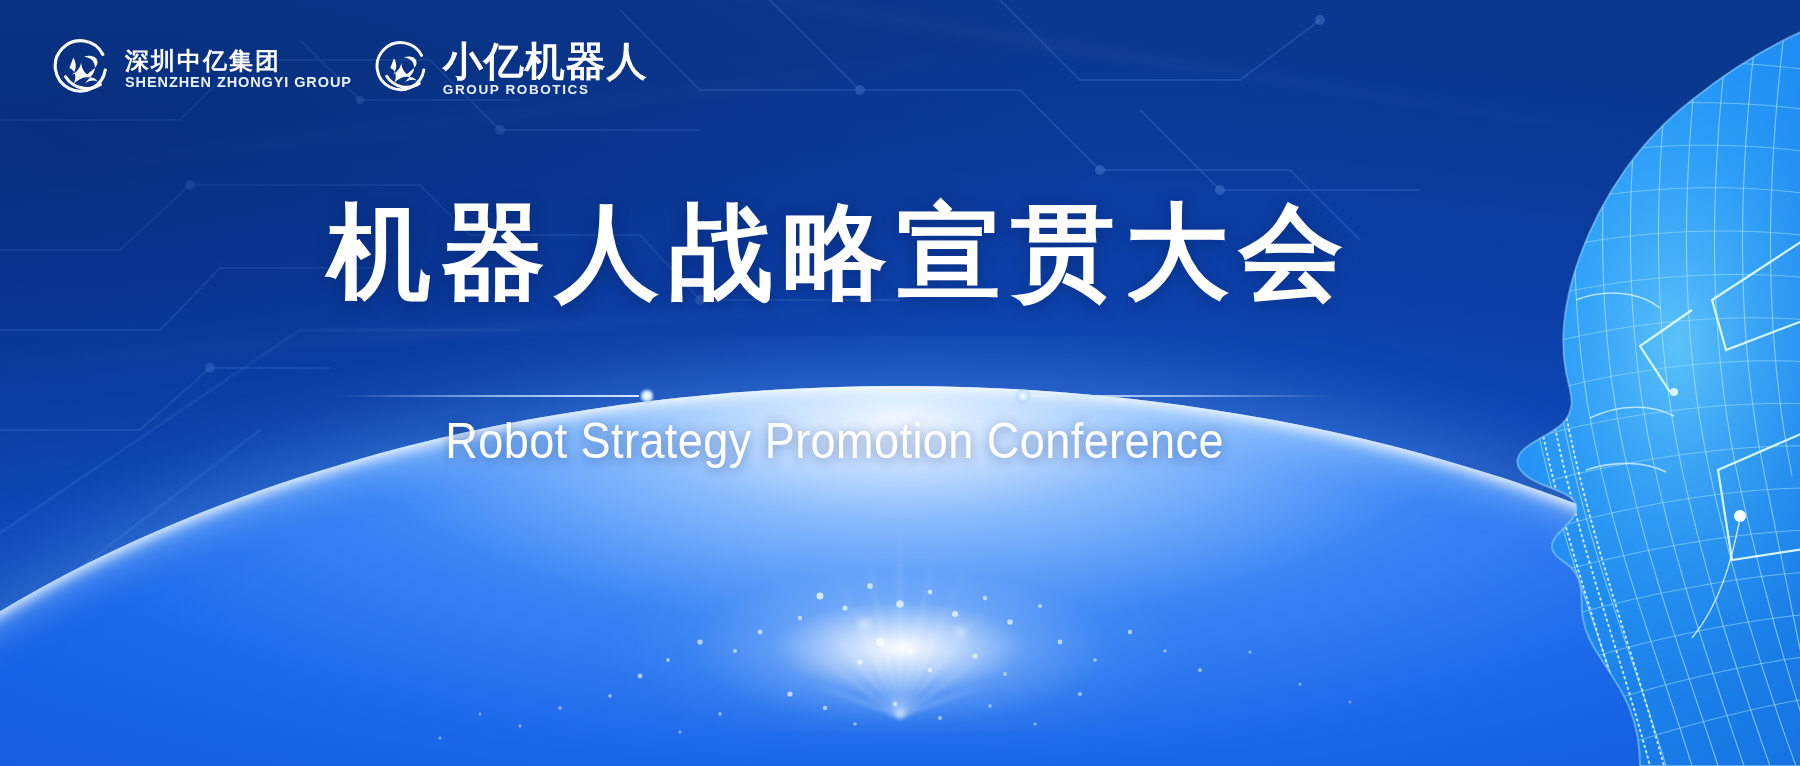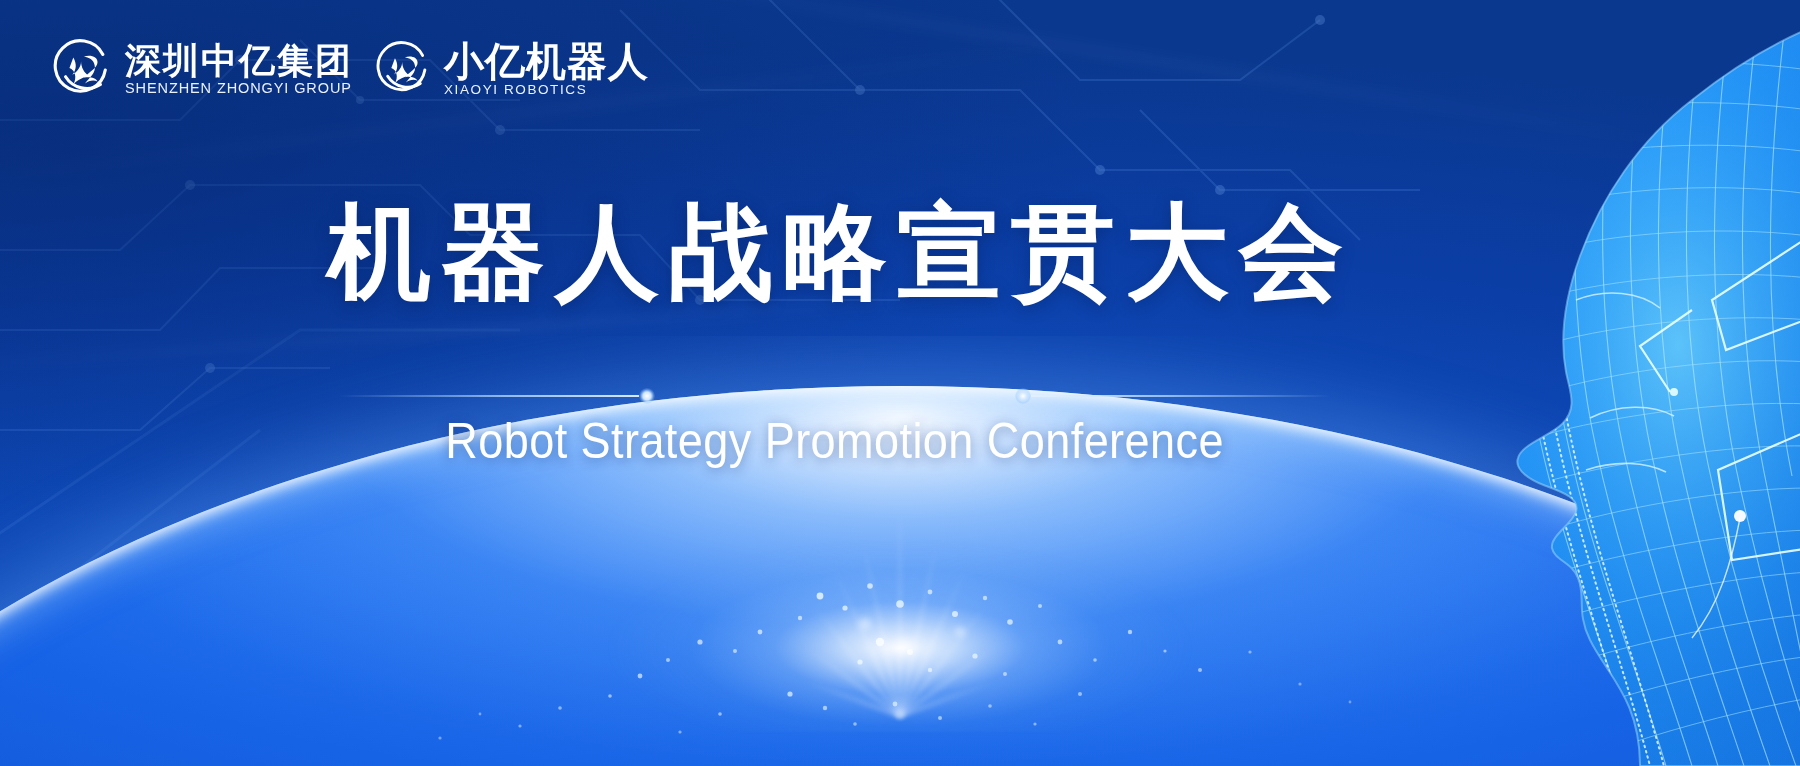--- a/index.html
+++ b/index.html
@@ -79,24 +79,24 @@
   .head svg{display:block;width:100%;height:100%;}
 
   
   .logo-bar{position:absolute;left:52px;top:38px;display:flex;align-items:center;gap:22px;}
   .logo{display:flex;align-items:center;gap:11px;}
   .logo-mark{width:62px;height:62px;flex:0 0 62px;}
   .logo-mark svg{display:block;width:100%;height:100%;}
   .logo-txt{display:flex;flex-direction:column;justify-content:center;}
   .logo-cn{
     color:#fff;font-weight:700;letter-spacing:2px;line-height:1;
-    font-size:36px;white-space:nowrap;
+    font-size:24px;white-space:nowrap;
   }
   .logo-en{
-    color:#eaf2ff;font-weight:400;line-height:1;margin-top:2px;
+    color:#eaf2ff;font-weight:700;line-height:1;margin-top:2px;
     font-size:14.5px;letter-spacing:.9px;white-space:nowrap;
   }
   .logo.small .logo-mark{width:58px;height:58px;flex:0 0 58px;}
   .logo.small .logo-cn{font-size:40px;letter-spacing:1px;}
   .logo.small .logo-en{font-size:13.5px;letter-spacing:1.6px;}
 
   
   .title-block{position:absolute;left:0;right:0;top:196px;text-align:center;}
   .title-cn{
     display:inline-block;
@@ -394,21 +394,21 @@
       <span class="logo-mark">
         <svg viewBox="0 0 64 64">
           <path d="M52.5 17 A26 26 0 1 0 55 33" fill="none" stroke="#ffffff" stroke-width="3.2" stroke-linecap="round"></path>
           <path d="M14 40 A26 26 0 0 0 50 48" fill="none" stroke="#ffffff" stroke-width="3.2" stroke-linecap="round"></path>
           <path d="M22 20 C26 27 25 33 21 38 C26 35 30 30 30 24 C30 30 33 36 38 39 C33 41 27 42 22 48 C26 41 24 33 18 31 Z" fill="#ffffff"></path>
           <path d="M33 19 C40 17 47 19 47 25 C47 31 38 35 33 41 C39 40 45 41 47 45 C43 43 38 44 34 47 C38 41 46 36 44 28 C43 22 38 20 33 19 Z" fill="#ffffff"></path>
         </svg>
       </span>
       <span class="logo-txt">
         <span class="logo-cn">小亿机器人</span>
-        <span class="logo-en">XIAOYI ROBOTICS</span>
+        <span class="logo-en">GROUP ROBOTICS</span>
       </span>
     </div>
 
   </div>
 
   <div class="title-block">
     <span class="title-cn">机器人战略宣贯大会</span>
   </div>
 
   <div class="divider">

